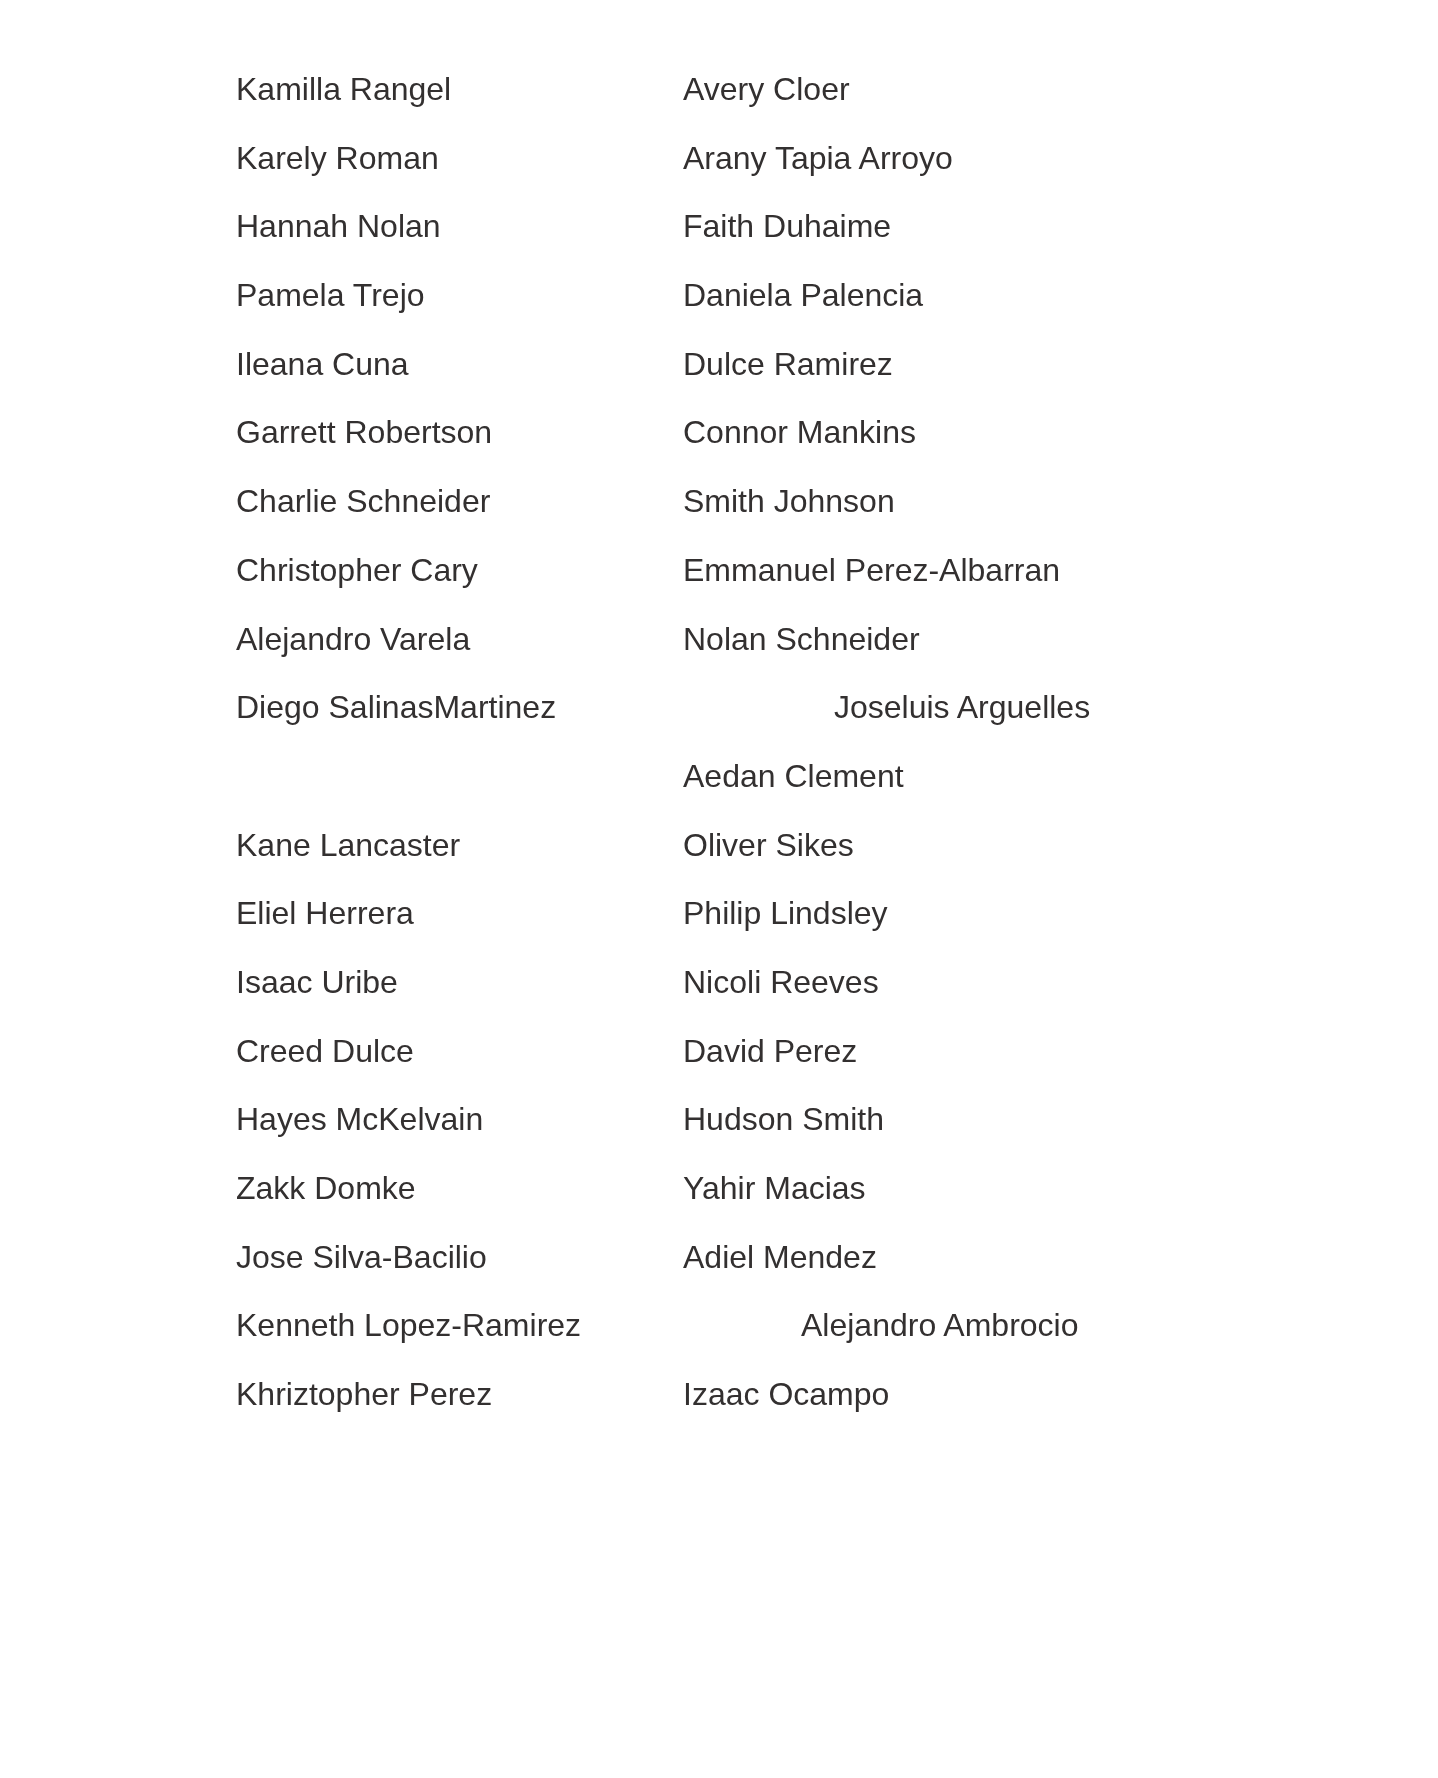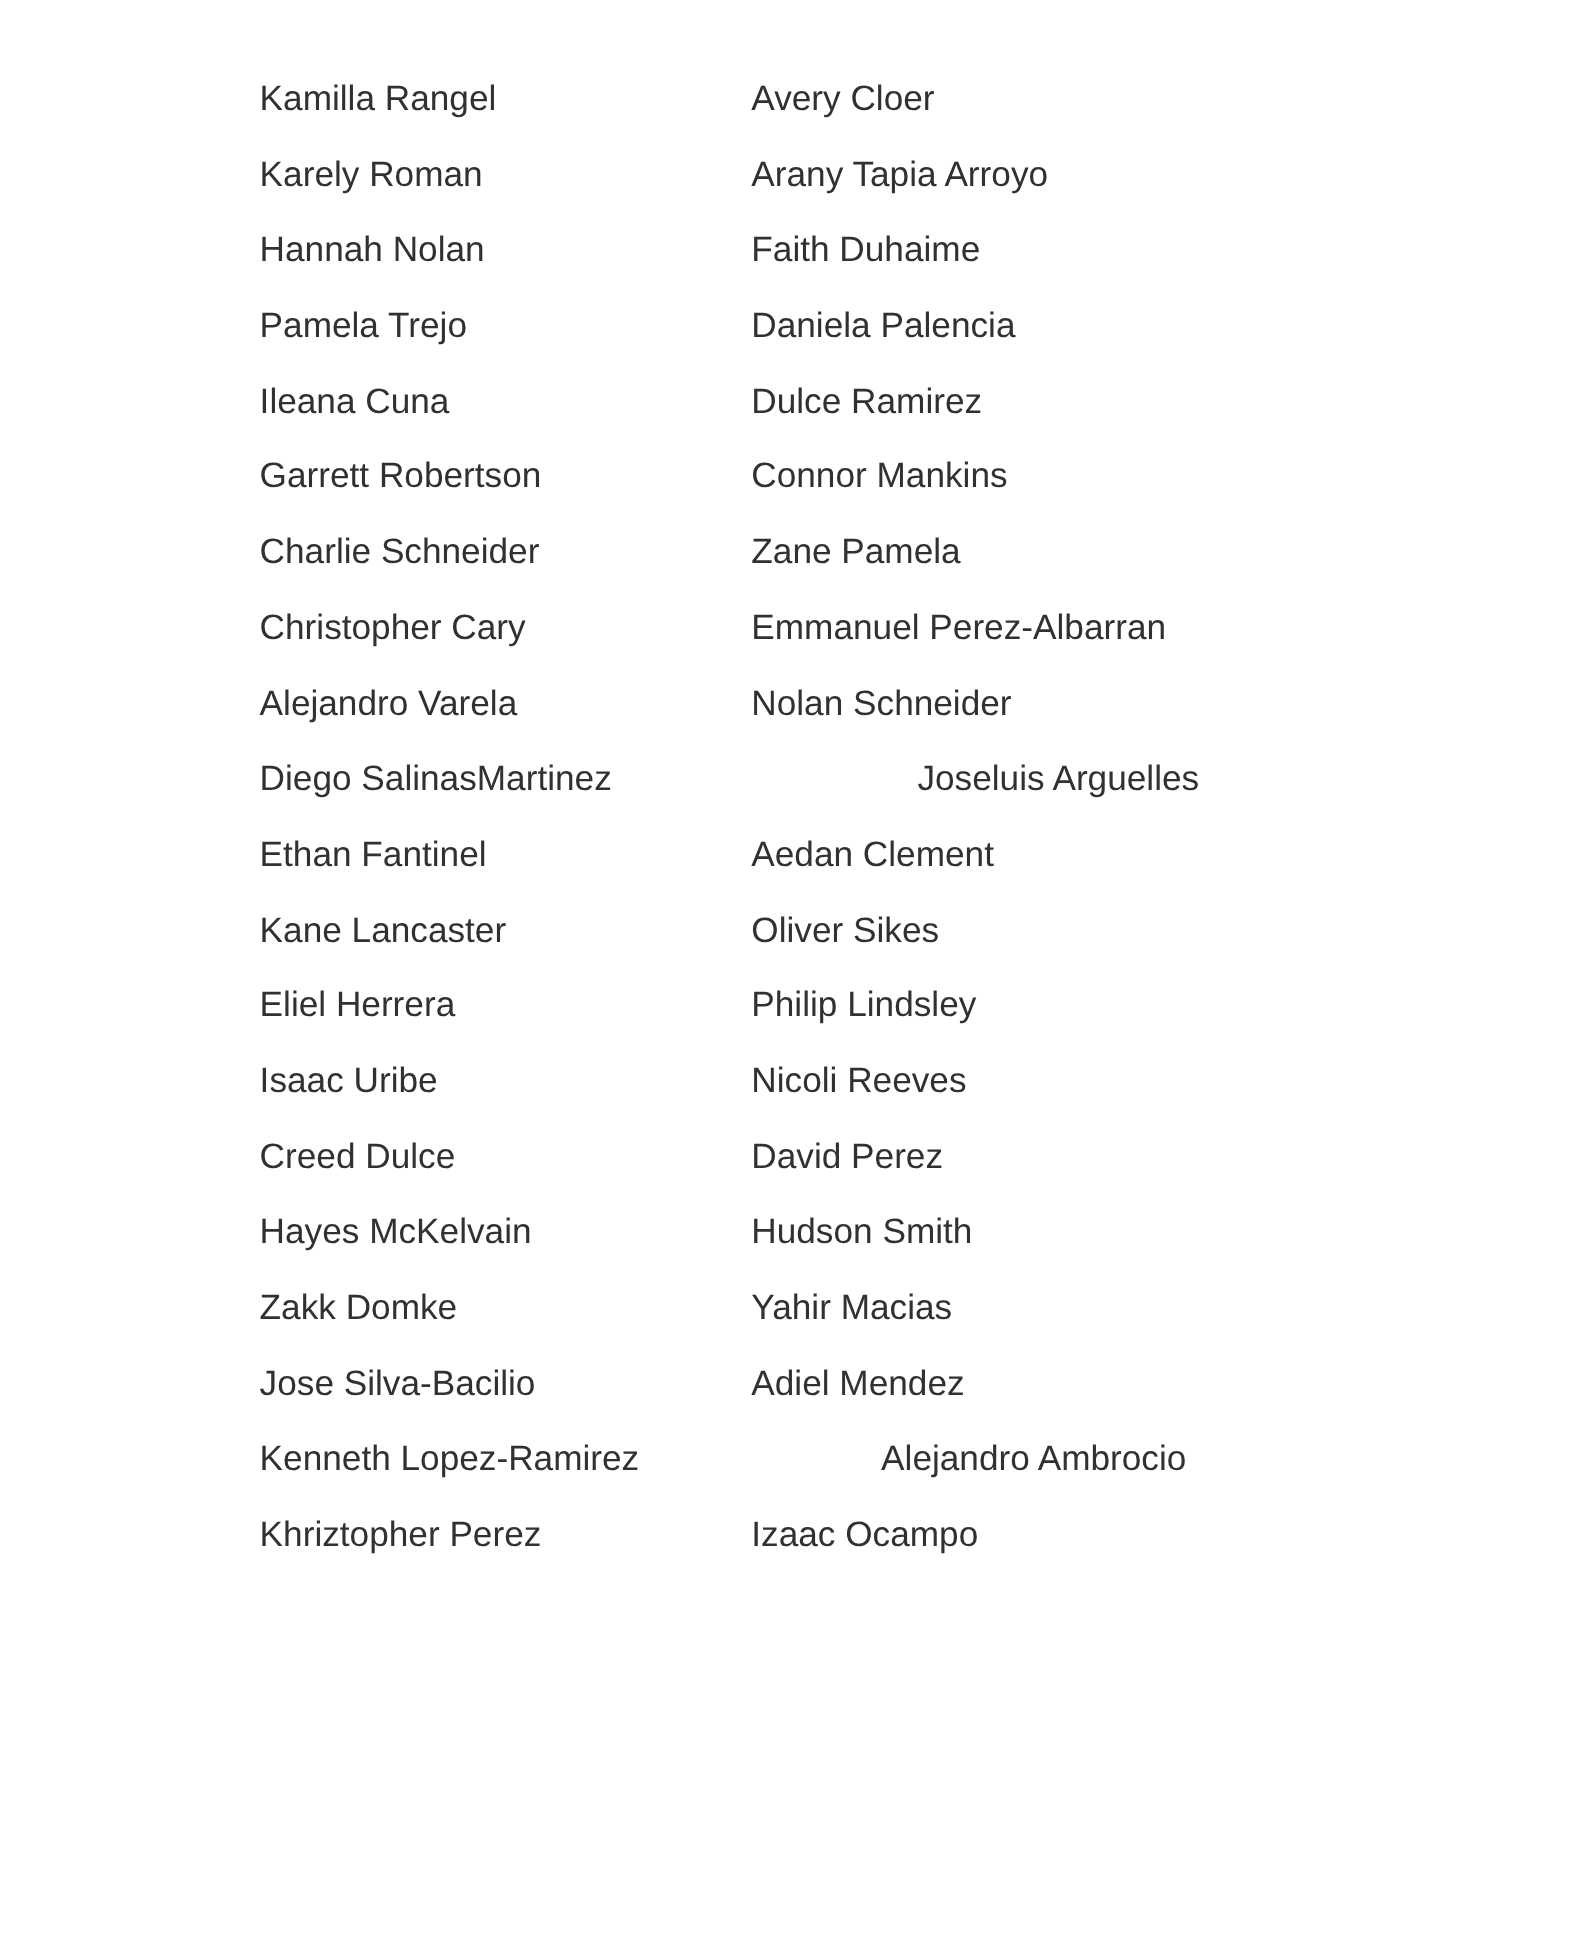--- a/index.html
+++ b/index.html
@@ -64,36 +64,35 @@
   <div class="name-row">
     <span class="name-left">Ileana Cuna</span>
     <span class="name-right">Dulce Ramirez</span>
   </div>
   <div class="name-row">
     <span class="name-left">Garrett Robertson</span>
     <span class="name-right">Connor Mankins</span>
   </div>
   <div class="name-row">
     <span class="name-left">Charlie Schneider</span>
-    <span class="name-right">Zane Pamela</span>
+    <span class="name-right">Smith Johnson</span>
   </div>
   <div class="name-row">
     <span class="name-left">Christopher Cary</span>
     <span class="name-right">Emmanuel Perez-Albarran</span>
   </div>
   <div class="name-row">
     <span class="name-left">Alejandro Varela</span>
     <span class="name-right">Nolan Schneider</span>
   </div>
   <div class="name-row">
     <span class="name-left">Diego SalinasMartinez</span>
     <span class="name-right tab-2">Joseluis Arguelles</span>
   </div>
   <div class="name-row">
-    <span class="name-left">Ethan Fantinel</span>
     <span class="name-right">Aedan Clement</span>
   </div>
   <div class="name-row">
     <span class="name-left">Kane Lancaster</span>
     <span class="name-right">Oliver Sikes</span>
   </div>
   <div class="name-row">
     <span class="name-left">Eliel Herrera</span>
     <span class="name-right">Philip Lindsley</span>
   </div>

